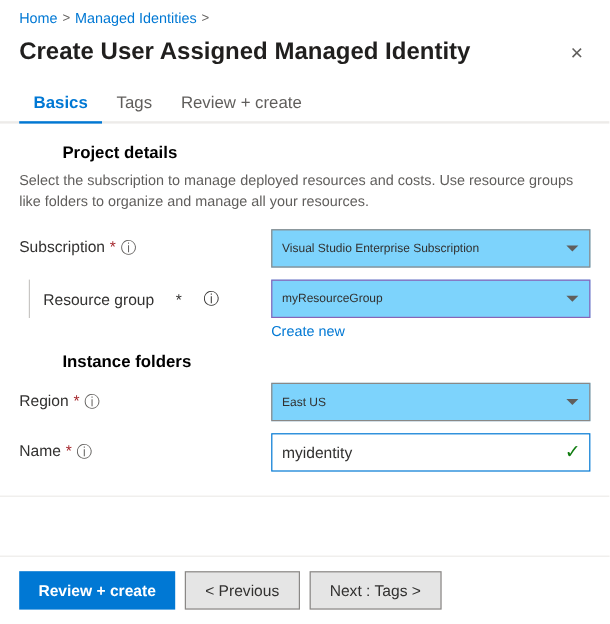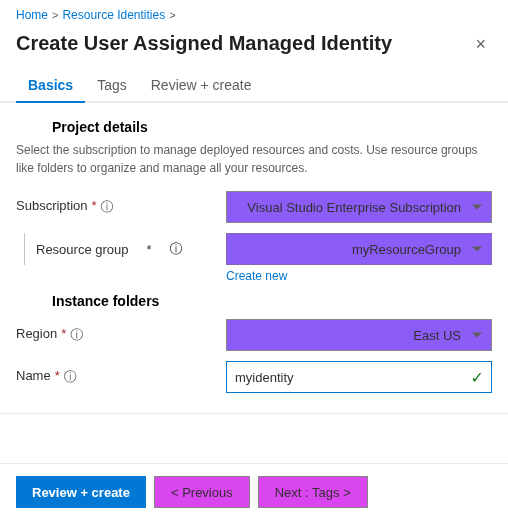--- a/index.html
+++ b/index.html
@@ -134,28 +134,27 @@
     }
 
     .form-control-wrap {
       flex: 1;
       position: relative;
     }
     select.form-select {
       width: 100%;
       height: 32px;
       border: 1px solid #8a8886;
-      background: #8b5cf6;
-      font-size: 13px;
+      background: #7dd3fc;
+      font-size: 10px;
       color: #323130;
       padding: 0 30px 0 8px;
       appearance: none;
       cursor: pointer;
       outline: none;
-      text-align: right;
     }
     .select-wrapper {
       position: relative;
       width: 100%;
     }
     .select-wrapper::after {
       content: '';
       position: absolute;
       right: 10px;
       top: 50%;
@@ -227,36 +226,36 @@
       background: #0078d4;
       color: #fff;
       border: none;
       padding: 6px 16px;
       font-size: 13px;
       font-weight: 600;
       cursor: pointer;
       height: 32px;
     }
     .btn-default {
-      background: #d946ef;
+      background: #e5e5e5;
       color: #323130;
       border: 1px solid #8a8886;
       padding: 6px 16px;
       font-size: 13px;
       cursor: pointer;
       height: 32px;
     }
   </style>
 </head>
 <body>
 
 <div class="breadcrumb">
   <a href="#">Home</a>
   <span class="breadcrumb-sep">&gt;</span>
-  <a href="#">Resource Identities</a>
+  <a href="#">Managed Identities</a>
   <span class="breadcrumb-sep">&gt;</span>
 </div>
 
 <div class="header">
   <h1>Create User Assigned Managed Identity</h1>
   <button class="close-btn">×</button>
 </div>
 
 <div class="tabs">
   <div class="tab active">Basics</div>

